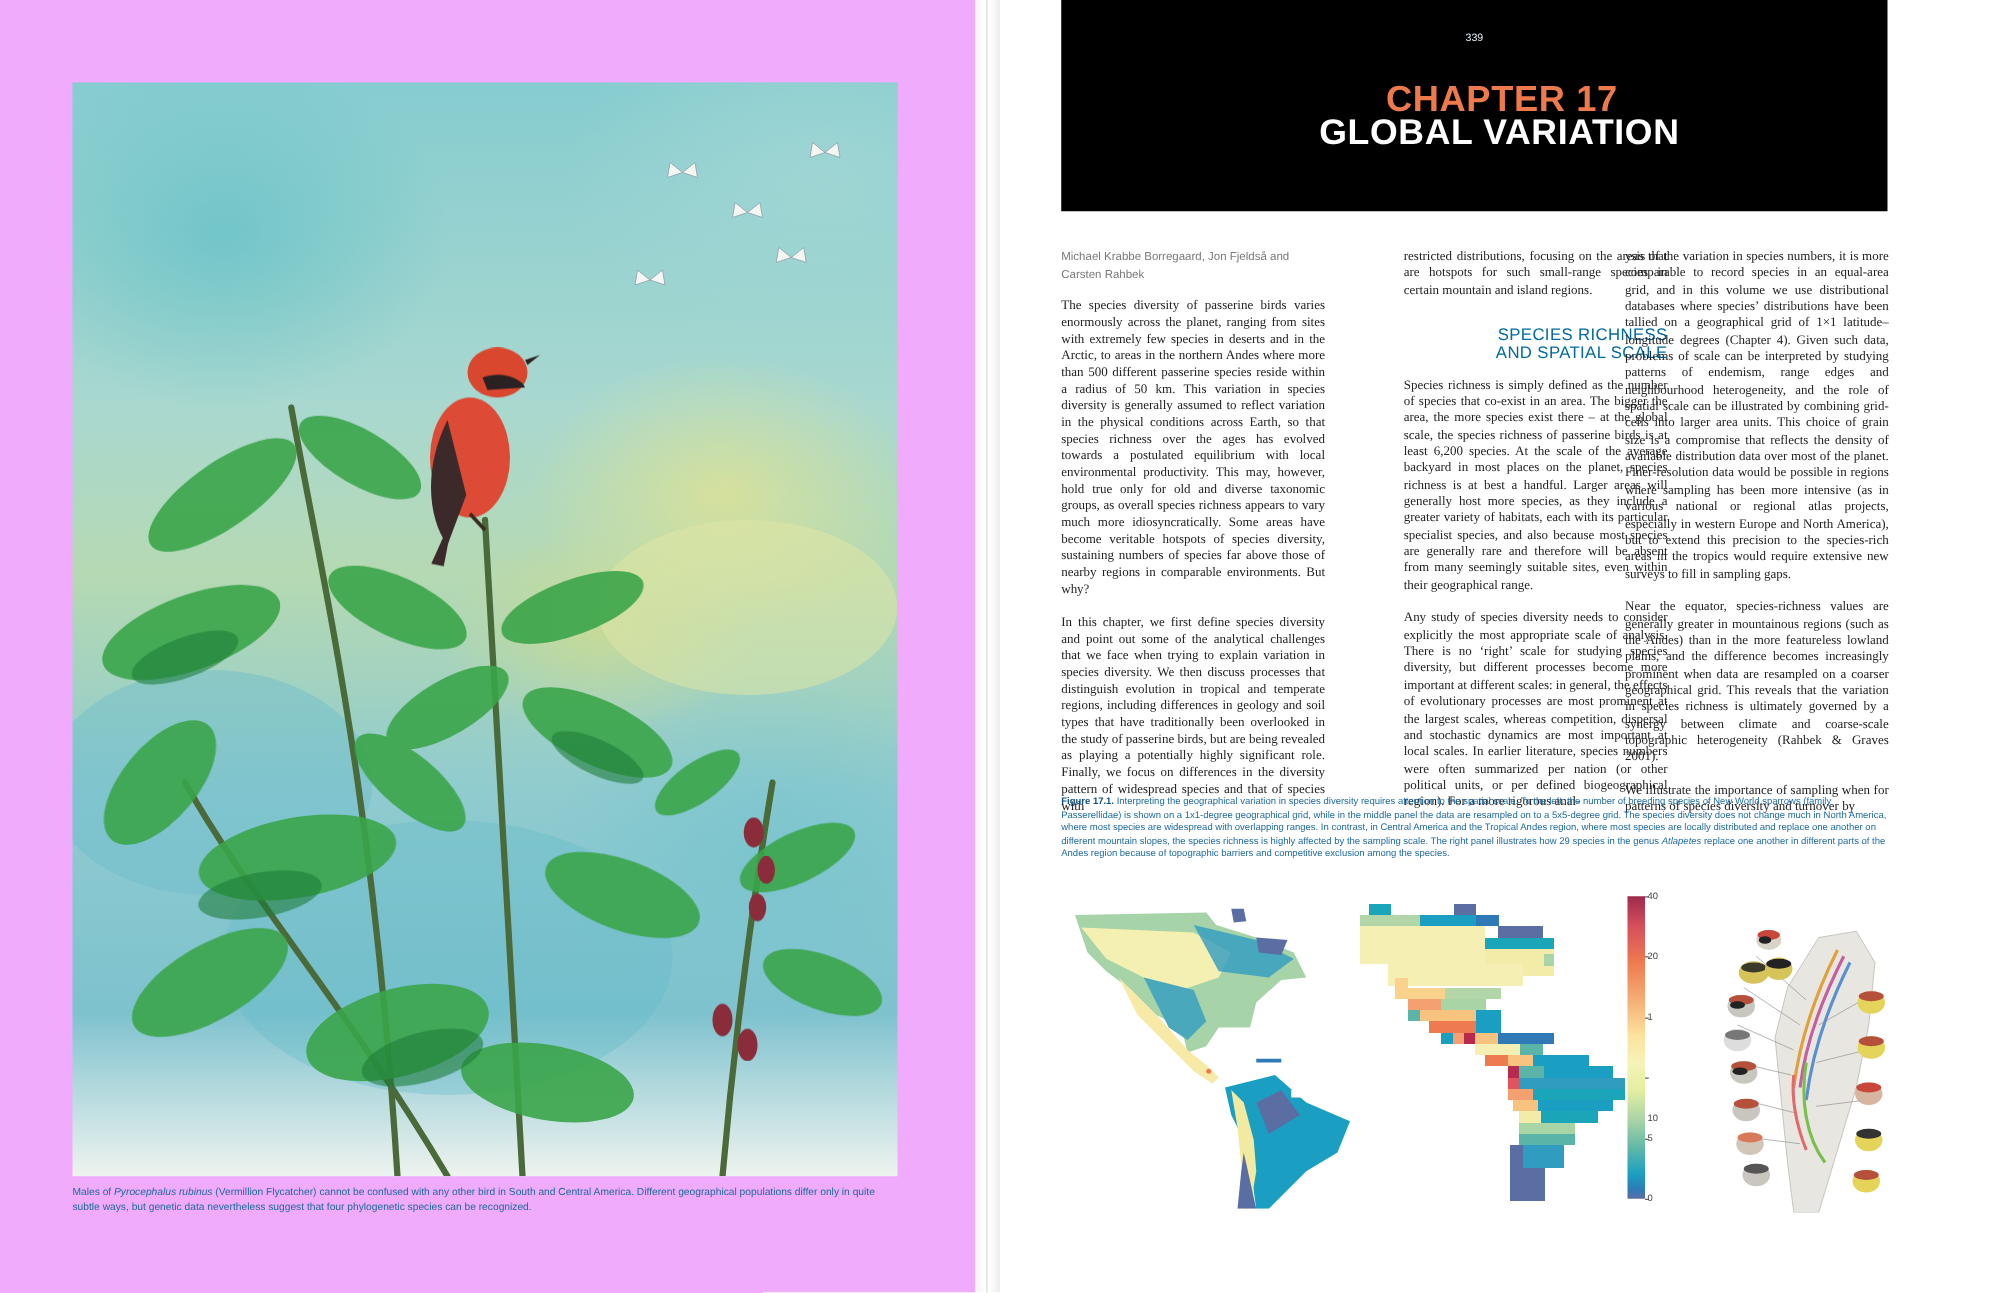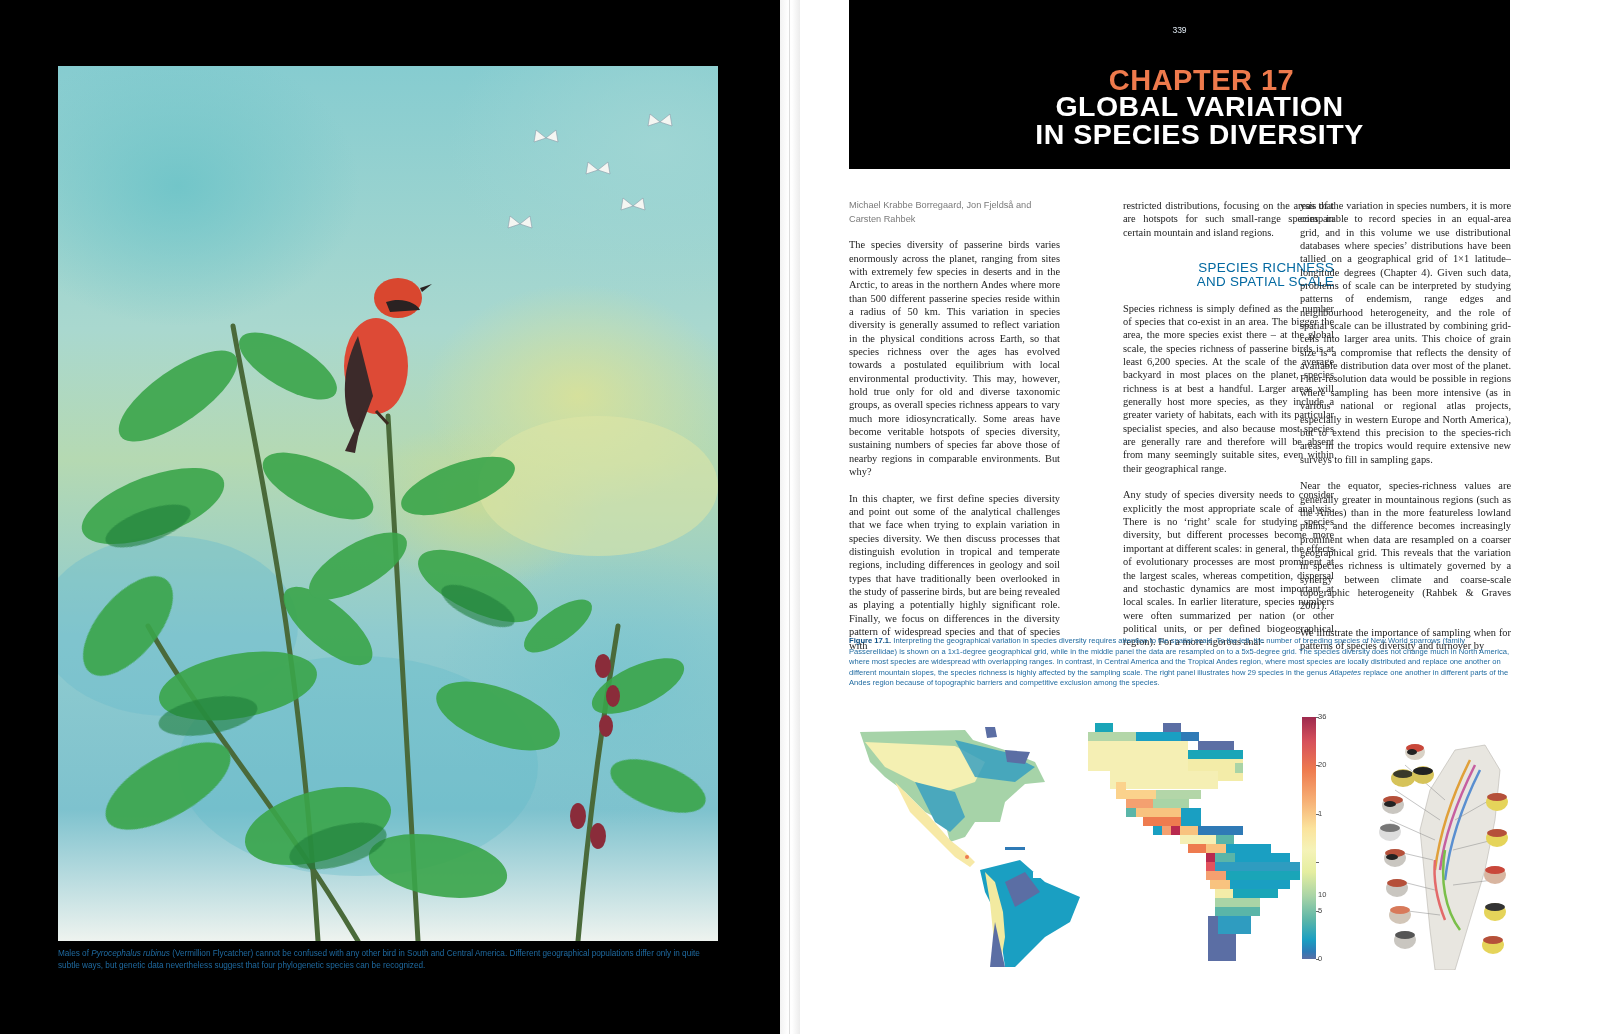--- a/index.html
+++ b/index.html
@@ -1,20 +1,20 @@
 <!DOCTYPE html>
 <html><head>
 <meta charset="utf-8">
 <style>
   * { box-sizing: border-box; margin: 0; padding: 0; }
   html, body { width: 1600px; height: 1034px; background: #ffffff; overflow: hidden; }
   body { position: relative; font-family: "Liberation Serif", serif; color: #1e1e1e; }
 
   .spread { position: absolute; left: 0; top: 0; width: 1600px; height: 1034px; }
-  .page-left { position: absolute; left: 0; top: 0; width: 780px; height: 1034px; background: #000000; }
+  .page-left { position: absolute; left: 0; top: 0; width: 780px; height: 1034px; background: #f0abfc; }
   .page-right { position: absolute; left: 800px; top: 0; width: 800px; height: 1034px; background: #ffffff; }
   .gutter { position: absolute; left: 780px; top: 0; width: 20px; height: 1034px;
             background: linear-gradient(to right, #f2f2f2, #ffffff 40%, #ffffff 60%, #ececec); }
   .gutter-line { position: absolute; left: 789px; top: 0; width: 1px; height: 1034px; background: #dcdcdc; }
 
   
   .painting { position: absolute; left: 58px; top: 66px; width: 660px; height: 875px; overflow: hidden;
               background:
                 radial-gradient(ellipse 220px 160px at 520px 330px, rgba(220,226,150,0.85), rgba(220,226,150,0) 70%),
                 radial-gradient(ellipse 180px 120px at 420px 440px, rgba(208,220,140,0.7), rgba(208,220,140,0) 70%),
@@ -143,21 +143,20 @@
   <div class="gutter"></div>
   <div class="gutter-line"></div>
 
   <div class="page-right"></div>
 
   <div class="header-band">
     <div class="page-number">339</div>
     <div class="chapter-label">CHAPTER 17</div>
     <div class="chapter-title">
       <div>GLOBAL VARIATION</div>
-      <div>IN SPECIES DIVERSITY</div>
     </div>
   </div>
 
   <div class="col col1">
     <div class="authors">Michael Krabbe Borregaard, Jon Fjeldså and Carsten Rahbek</div>
     <p>The species diversity of passerine birds varies enormously across the planet, ranging from sites with extremely few species in deserts and in the Arctic, to areas in the northern Andes where more than 500 different passerine species reside within a radius of 50 km. This variation in species diversity is generally assumed to reflect variation in the physical conditions across Earth, so that species richness over the ages has evolved towards a postulated equilibrium with local environmental productivity. This may, however, hold true only for old and diverse taxonomic groups, as overall species richness appears to vary much more idiosyncratically. Some areas have become veritable hotspots of species diversity, sustaining numbers of species far above those of nearby regions in comparable environments. But why?</p>
     <p>In this chapter, we first define species diversity and point out some of the analytical challenges that we face when trying to explain variation in species diversity. We then discuss processes that distinguish evolution in tropical and temperate regions, including differences in geology and soil types that have traditionally been overlooked in the study of passerine birds, but are being revealed as playing a potentially highly significant role. Finally, we focus on differences in the diversity pattern of widespread species and that of species with</p>
   </div>
 
   <div class="col col2">
@@ -251,21 +250,21 @@
         <rect x="135" y="189" width="45" height="9" fill="#5ab5a8"></rect>
         <rect x="135" y="198" width="36" height="18" fill="#2f9cc0"></rect>
         <rect x="128" y="198" width="10" height="45" fill="#5b6ea4"></rect>
         <rect x="138" y="216" width="18" height="27" fill="#5b6ea4"></rect>
       </g>
     </svg>
   </div>
 
   <div class="colorbar"></div>
   <div class="cb-tick-line" style="top:717px;"></div>
-  <div class="cb-tick" style="top:712px;">36</div>
+  <div class="cb-tick" style="top:712px;">40</div>
   <div class="cb-tick-line" style="top:765px;"></div>
   <div class="cb-tick" style="top:760px;">20</div>
   <div class="cb-tick-line" style="top:814px;"></div>
   <div class="cb-tick" style="top:809px;">1</div>
   <div class="cb-tick-line" style="top:862px;"></div>
   <div class="cb-tick" style="top:890px;">10</div>
   <div class="cb-tick-line" style="top:911px;"></div>
   <div class="cb-tick" style="top:906px;">5</div>
   <div class="cb-tick-line" style="top:959px;"></div>
   <div class="cb-tick" style="top:954px;">0</div>

